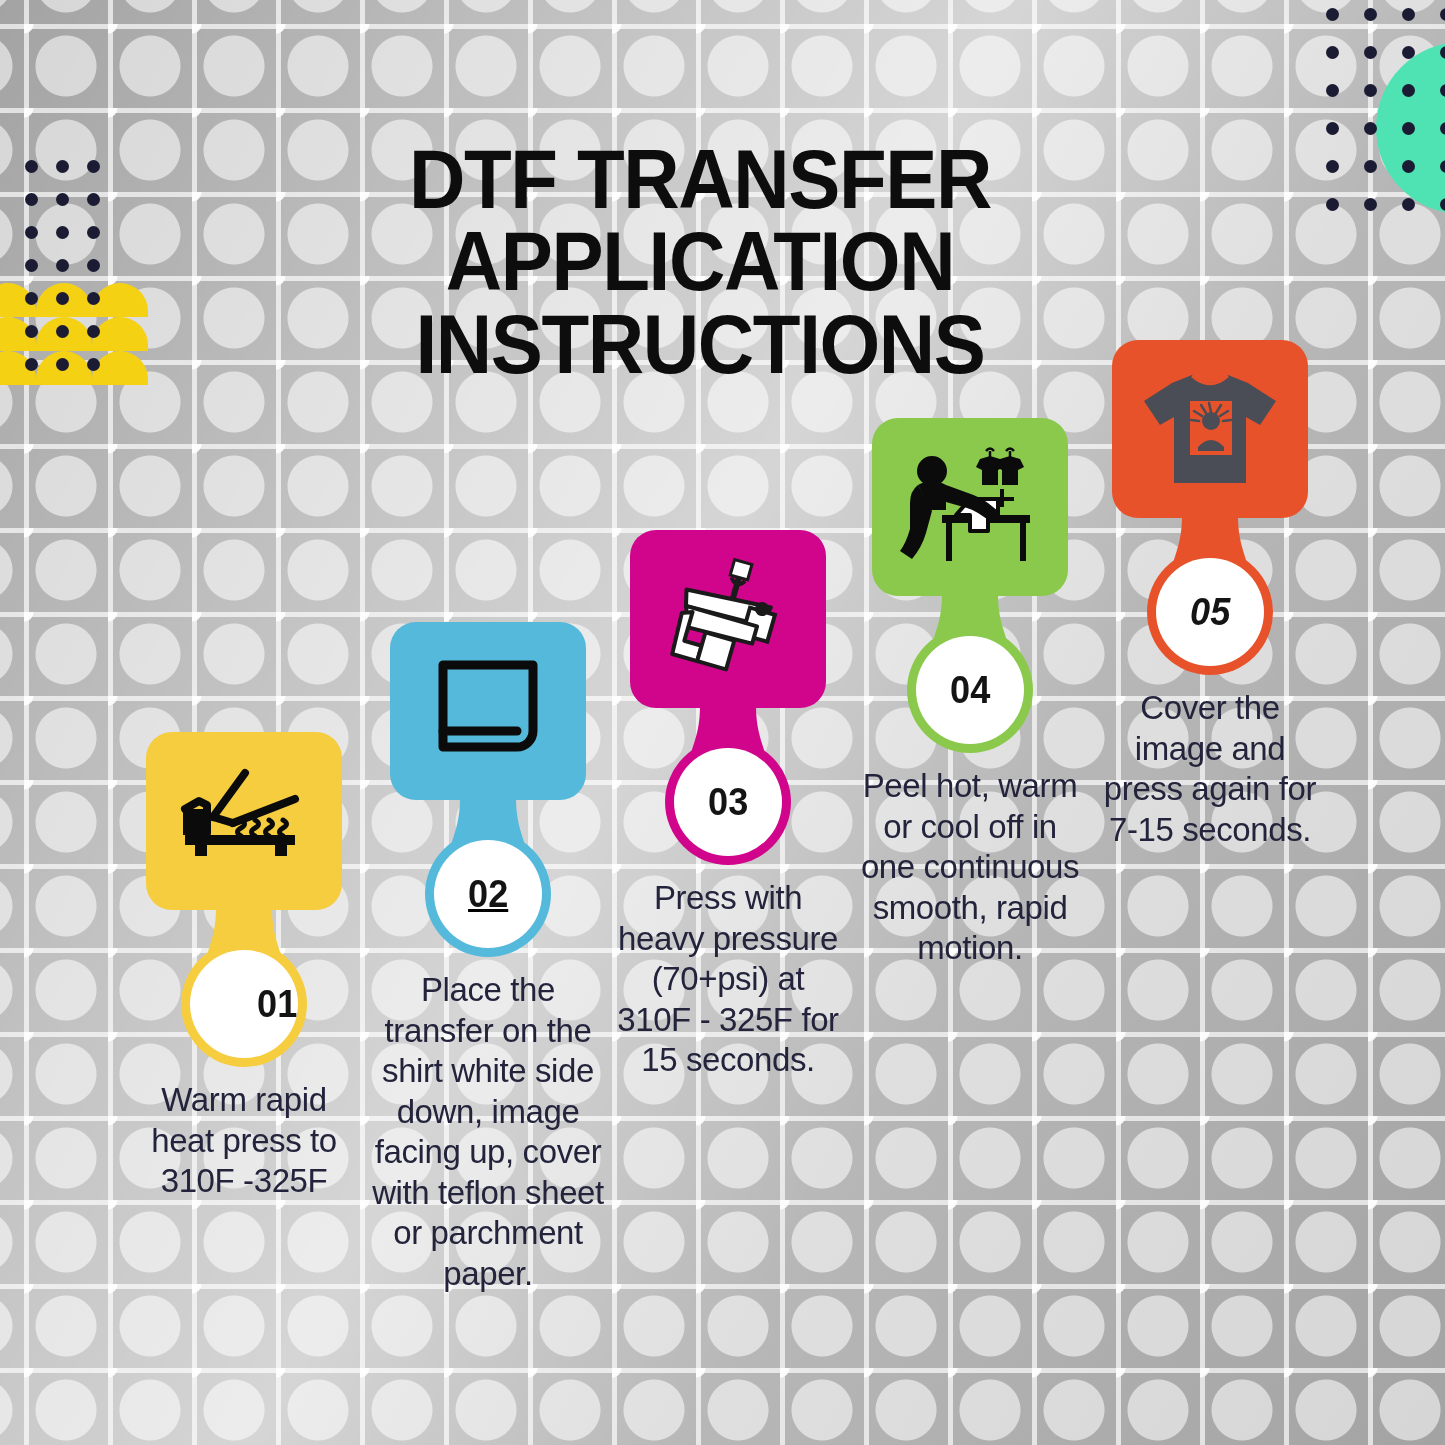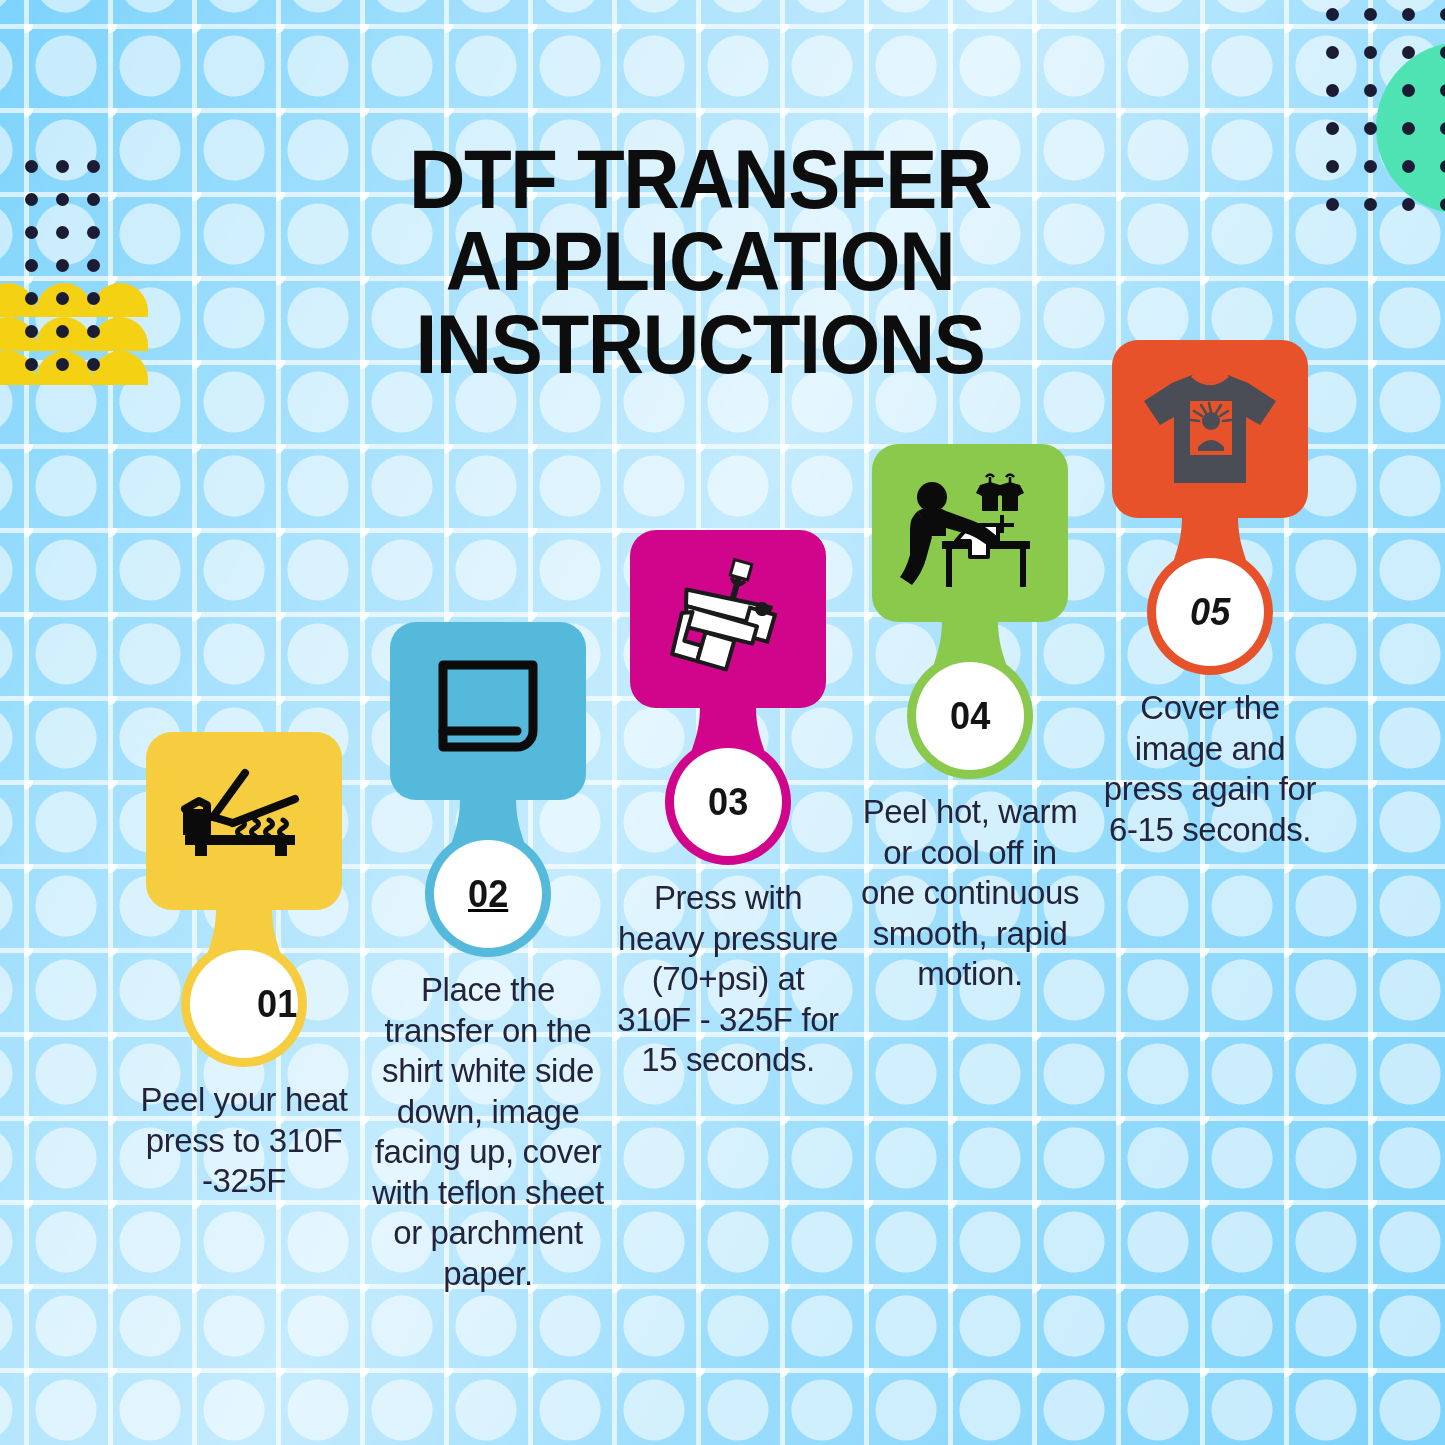--- a/index.html
+++ b/index.html
@@ -15,21 +15,21 @@
     background: #e9e9ec;
     position: relative;
   }
 
   
   #stage {
     position: absolute;
     inset: 0;
     width: 1445px;
     height: 1445px;
-    background: #7dd3fc;
+    background: #a3a3a3;
     overflow: hidden;
   }
 
   .bg-grid {
     position: absolute;
     inset: -60px;
     background-image:
       radial-gradient(circle at 42px 42px, rgba(255,255,255,0.85) 0 30px, rgba(255,255,255,0) 31px),
       linear-gradient(135deg, transparent 0);
     background-size: 84px 84px;
@@ -193,21 +193,21 @@
     font-size: 33px;
     line-height: 1.23;
     letter-spacing: -0.4px;
     color: #23243c;
   }
 
   
   #step-1 { left: 128px;  top: 732px;  }
   #step-2 { left: 372px;  top: 622px;  }
   #step-3 { left: 612px;  top: 530px;  }
-  #step-4 { left: 854px;  top: 444px;  }
+  #step-4 { left: 854px;  top: 418px;  }
   #step-5 { left: 1094px; top: 340px;  }
 
   .icon-svg { display: block; }
 </style>
 </head>
 <body>
 
 <div id="stage">
 
   <div class="bg-grid"></div>
@@ -313,21 +313,21 @@
       </svg>
     </div>
     <div class="neck">
       <svg width="232" height="100" viewBox="0 0 232 100">
         <path d="M88 0 C88 34 76 44 76 66 C76 92 156 92 156 66 C156 44 144 34 144 0 Z" fill="#f5cd3f"></path>
       </svg>
     </div>
     <div class="bubble" style="box-shadow: rgb(245, 205, 63) 0px 0px 0px 9px; justify-content: flex-end;">
       <span>01</span>
     </div>
-    <p class="caption" style="color: rgb(35, 36, 60);">Peel your heat press to 310F -325F</p>
+    <p class="caption" style="color: rgb(35, 36, 60);">Warm rapid heat press to 310F -325F</p>
   </div>
 
   <div class="step" id="step-2">
     <div class="card" style="background: rgb(84, 185, 219);">
       <svg class="icon-svg" width="118" height="112" viewBox="0 0 118 112">
         <path d="M14 10 H104 V76 a16 16 0 0 1 -16 16 H14 Z" fill="none" stroke="#0b0b0b" stroke-width="9" stroke-linejoin="round"></path>
         <path d="M14 76 H88" fill="none" stroke="#0b0b0b" stroke-width="9" stroke-linecap="round"></path>
       </svg>
     </div>
     <div class="neck">
@@ -430,16 +430,16 @@
       </svg>
     </div>
     <div class="neck">
       <svg width="232" height="100" viewBox="0 0 232 100">
         <path d="M88 0 C88 34 76 44 76 66 C76 92 156 92 156 66 C156 44 144 34 144 0 Z" fill="#e8522a"></path>
       </svg>
     </div>
     <div class="bubble" style="box-shadow: rgb(232, 82, 42) 0px 0px 0px 9px; font-style: italic;">
       <span>05</span>
     </div>
-    <p class="caption" style="color: rgb(35, 36, 60);">Cover the image and press again for 6-15 seconds.</p>
+    <p class="caption" style="color: rgb(35, 36, 60);">Cover the image and press again for 7-15 seconds.</p>
   </div>
 
 </div>
 
 </body></html>

